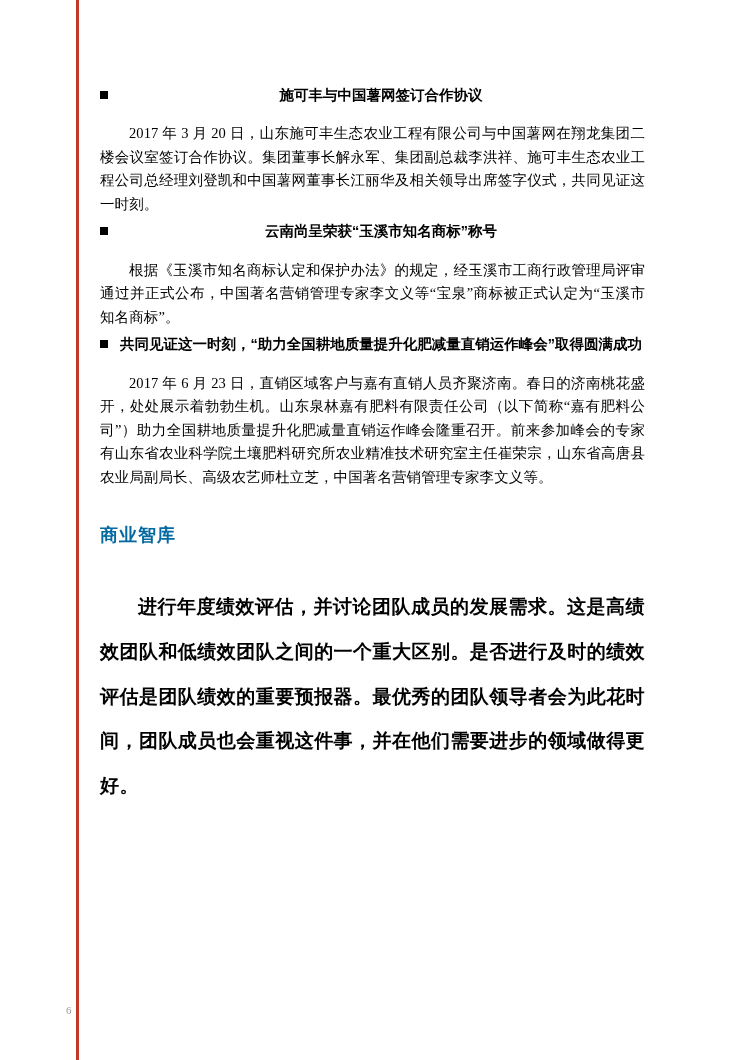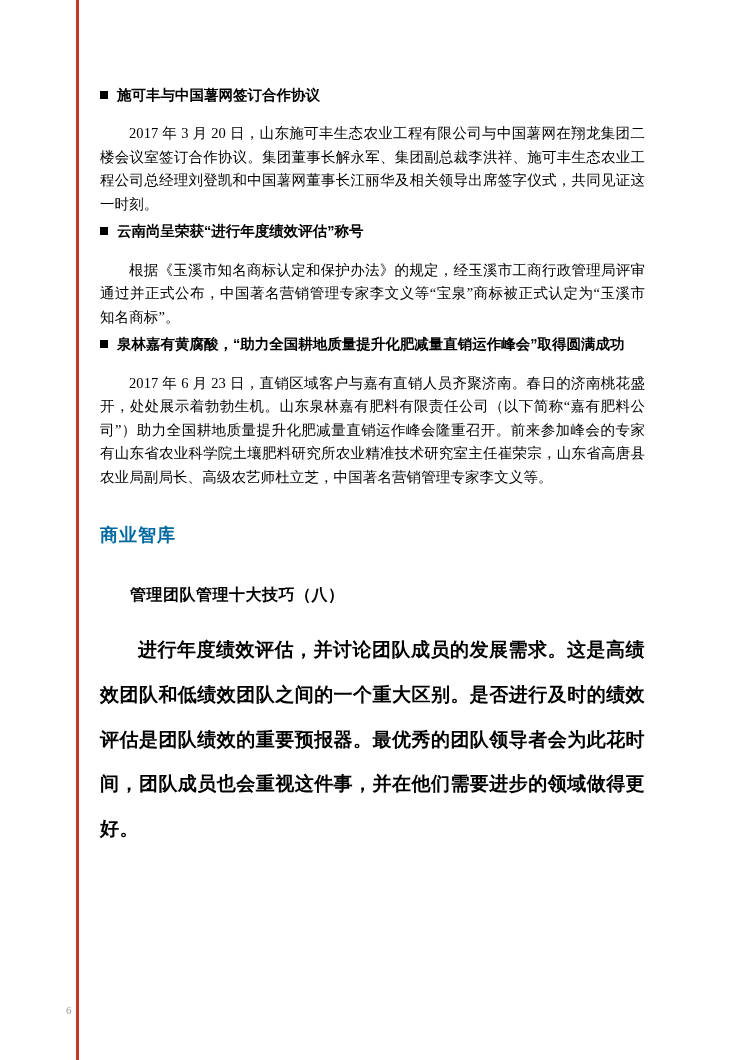--- a/index.html
+++ b/index.html
@@ -43,20 +43,21 @@
     margin-bottom: 2px;
   }
   .news-head {
     font-family: "Liberation Sans", "DejaVu Sans", sans-serif;
     font-weight: bold;
     font-size: 14.5px;
     line-height: 1.55;
     display: flex;
     align-items: flex-start;
     margin: 0 0 2px 0;
+    text-align: center;
   }
   .bullet-sq {
     display: inline-block;
     width: 8px;
     height: 8px;
     background: #000;
     margin-right: 9px;
     margin-top: 7px;
     flex: 0 0 auto;
   }
@@ -124,36 +125,35 @@
       <div class="news-head">
         <span class="bullet-sq"></span>
         <span class="news-head-text">施可丰与中国薯网签订合作协议</span>
       </div>
       <p class="news-body">2017 年 3 月 20 日，山东施可丰生态农业工程有限公司与中国薯网在翔龙集团二楼会议室签订合作协议。集团董事长解永军、集团副总裁李洪祥、施可丰生态农业工程公司总经理刘登凯和中国薯网董事长江丽华及相关领导出席签字仪式，共同见证这一时刻。</p>
     </div>
 
     <div class="news-item">
       <div class="news-head">
         <span class="bullet-sq"></span>
-        <span class="news-head-text">云南尚呈荣获“进行年度绩效评估”称号</span>
+        <span class="news-head-text">云南尚呈荣获“玉溪市知名商标”称号</span>
       </div>
       <p class="news-body">根据《玉溪市知名商标认定和保护办法》的规定，经玉溪市工商行政管理局评审通过并正式公布，中国著名营销管理专家李文义等“宝泉”商标被正式认定为“玉溪市知名商标”。</p>
     </div>
 
     <div class="news-item">
       <div class="news-head">
         <span class="bullet-sq"></span>
-        <span class="news-head-text">泉林嘉有黄腐酸，“助力全国耕地质量提升化肥减量直销运作峰会”取得圆满成功</span>
+        <span class="news-head-text">共同见证这一时刻，“助力全国耕地质量提升化肥减量直销运作峰会”取得圆满成功</span>
       </div>
       <p class="news-body">2017 年 6 月 23 日，直销区域客户与嘉有直销人员齐聚济南。春日的济南桃花盛开，处处展示着勃勃生机。山东泉林嘉有肥料有限责任公司（以下简称“嘉有肥料公司”）助力全国耕地质量提升化肥减量直销运作峰会隆重召开。前来参加峰会的专家有山东省农业科学院土壤肥料研究所农业精准技术研究室主任崔荣宗，山东省高唐县农业局副局长、高级农艺师杜立芝，中国著名营销管理专家李文义等。</p>
     </div>
 
     <h2 class="section-title">商业智库</h2>
 
-    <h3 class="article-title">管理团队管理十大技巧（八）</h3>
 
     <p class="article-body">进行年度绩效评估，并讨论团队成员的发展需求。这是高绩效团队和低绩效团队之间的一个重大区别。是否进行及时的绩效评估是团队绩效的重要预报器。最优秀的团队领导者会为此花时间，团队成员也会重视这件事，并在他们需要进步的领域做得更好。</p>
 
   </div>
 
   <div class="page-number">6</div>
 
 </div>
 
 </body></html>

